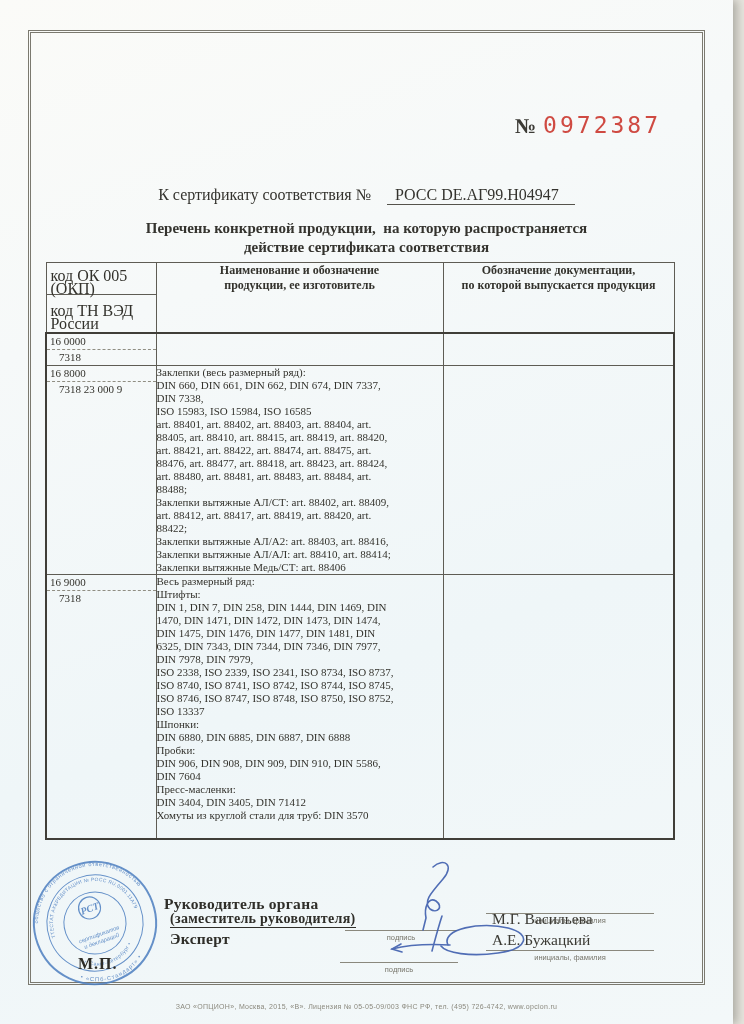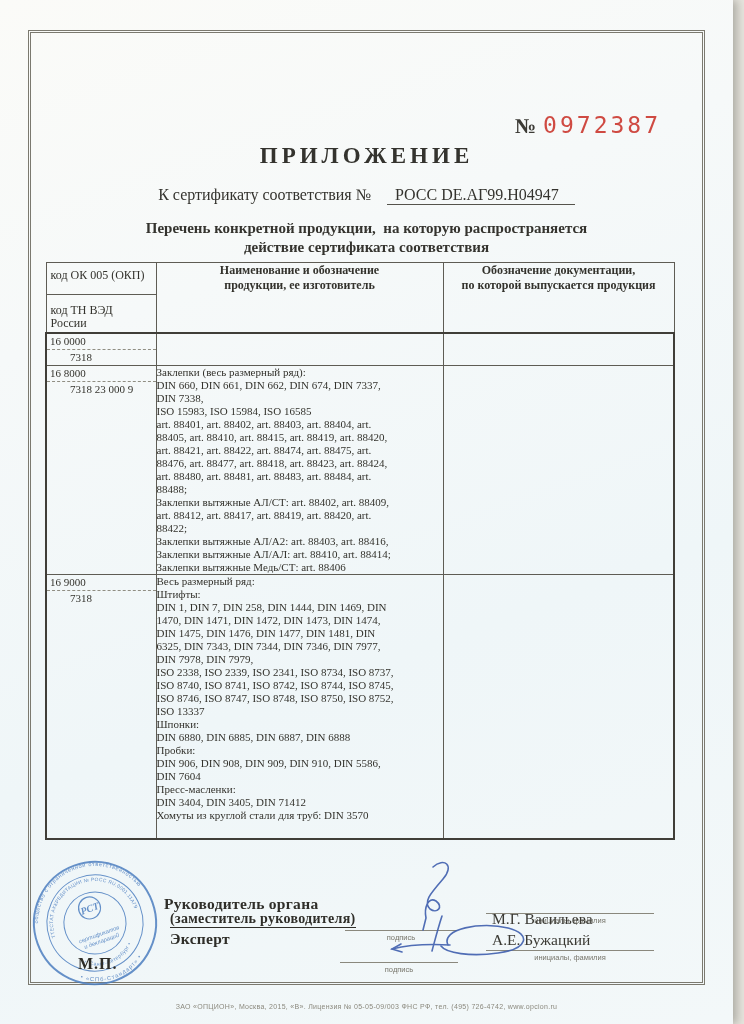--- a/index.html
+++ b/index.html
@@ -46,31 +46,31 @@
     position:absolute; left:28px; top:219px; width:677px; text-align:center;
     font-size:15px; font-weight:bold; line-height:18.5px; color:#34332e; white-space:pre-wrap;
   }
   .doc-table {
     position:absolute; left:45px; top:262px; width:628px;
     border-collapse:collapse; table-layout:fixed;
     font-size:11px; line-height:13px; color:#33322c;
   }
   .doc-table td { border:1px solid #5e5c54; vertical-align:top; padding:0; }
   .thead-row td { height:66px; }
-  .c1h { font-size:12px; }
+  .c1h { font-size:16px; }
   .c1h .okp-h { border-bottom:1px solid #5e5c54; padding:6px 4px 4px; height:21px; }
   .c1h .tnved-h { padding:9px 4px 2px; }
   .ch { text-align:center; vertical-align:middle; font-weight:bold; font-size:12px;
         line-height:15px; white-space:pre-line; }
   tbody.data tr:first-child td { border-top:2px solid #403e38; }
   tbody.data tr:last-child td  { border-bottom:2px solid #403e38; }
   tbody.data td:first-child    { border-left:2px solid #403e38; }
   tbody.data td:last-child     { border-right:2px solid #403e38; }
   .codes .okp { border-bottom:1px dashed #908e83; padding:1px 3px 1px; }
-  .codes .tnved { padding:1px 12px;margin-left:11px; }
+  .codes .tnved { padding:1px 12px; }
   .content { padding:1px 4px 2px; white-space:pre-line; }
   .row-empty td { height:26px; }
   .row-rivets td { height:205px; }
   .row-pins td { height:263px; }
 
   
   .sig-label { position:absolute; font-weight:bold; color:#2f2e29; font-size:15.5px; letter-spacing:0.3px; }
   .role1-l1 { left:164px; top:895px; }
   .role1-l2 { left:170px; top:911px; font-size:14px; border-bottom:1.5px solid #2f2e29; }
   .role2    { left:170px; top:930px; }
@@ -105,21 +105,20 @@
 <div class="paper">
 
   <div class="frame"></div>
 
 
   <div class="form-number">
     <span class="no-sign">№</span>
     <span class="digits">0972387</span>
   </div>
 
-  <div class="doc-title">ПРИЛОЖЕНИЕ</div>
 
   <div class="cert-line">
     <span>К сертификату соответствия №</span><span class="cert-value">РОСС DE.АГ99.Н04947</span>
   </div>
 
   <div class="subtitle">Перечень конкретной продукции,  на которую распространяется
 действие сертификата соответствия</div>
 
   <table class="doc-table">
     <colgroup>

